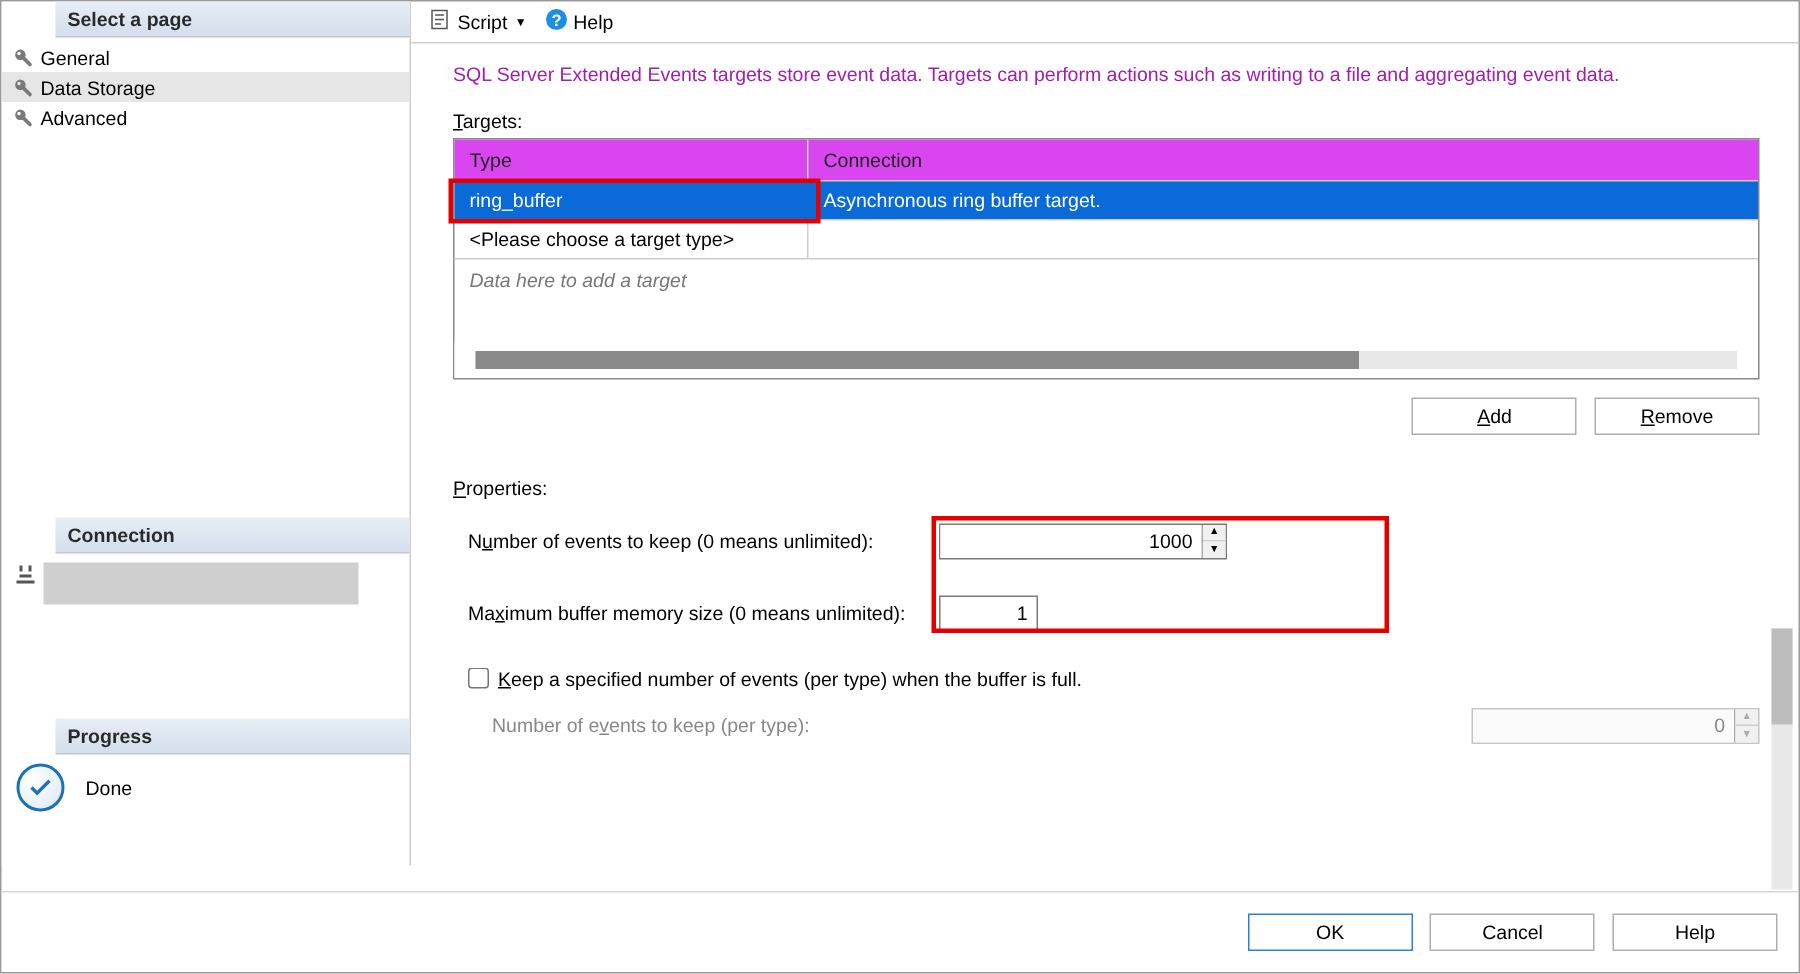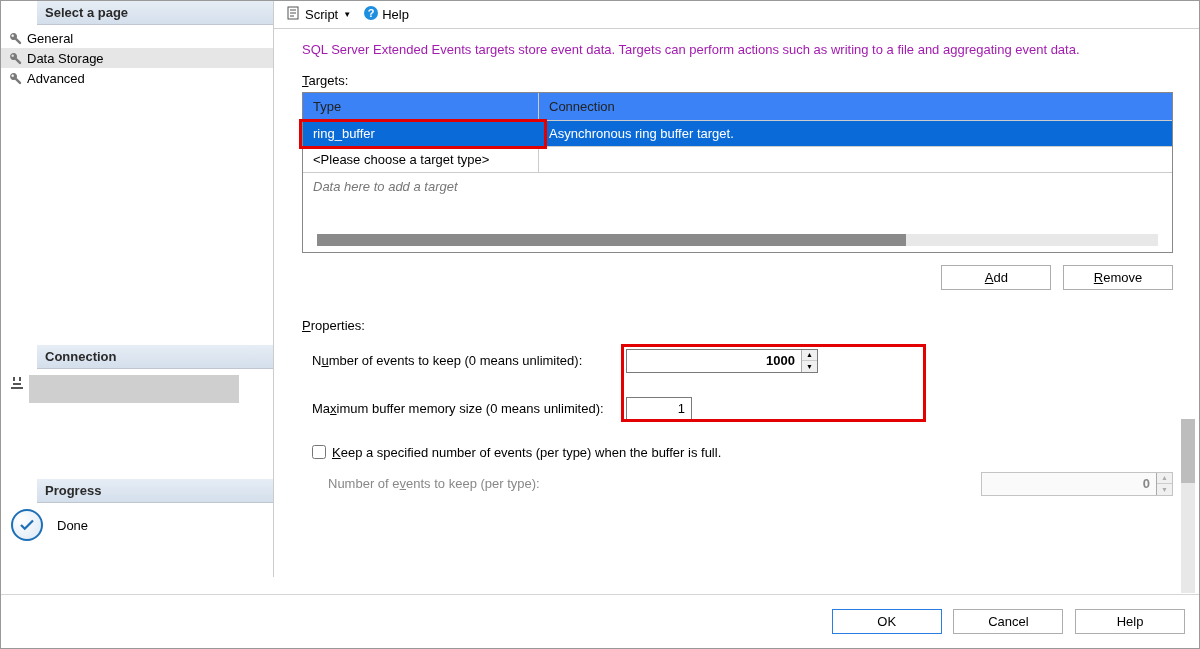--- a/index.html
+++ b/index.html
@@ -82,21 +82,21 @@
     position: relative;
   }
   .description { margin-bottom: 14px; line-height: 1.35; color: #a21caf; }
   .label-row { margin-bottom: 4px; }
 
   .targets-table {
     border: 1px solid #888;
     position: relative;
   }
   .tt-header {
-    display: flex; background: #3b82f6; border-bottom: 1px solid #ccc;
+    display: flex; background: #d946ef; border-bottom: 1px solid #ccc;
   }
   .tt-h-cell {
     padding: 6px 10px; color: #222;
   }
   .tt-h-type { width: 236px; border-right: 1px solid #ccc; }
   .tt-h-desc { flex: 1; }
   .tt-row { display: flex; }
   .tt-selected { background: #0a6bd8; color: #fff; }
   .tt-cell { padding: 5px 10px; }
   .tt-cell-type { width: 236px; }
@@ -147,21 +147,20 @@
 
   .spin-input {
     display: flex; align-items: center;
     border: 1px solid #7a7a7a; background: #fff;
     height: 24px;
   }
   .spin-field {
     border: none; text-align: right; padding: 0 6px;
     width: 174px; height: 22px; font-family: inherit; font-size: 13px;
     outline: none;
-    font-weight: bold;
   }
   .spin-btns {
     display: flex; flex-direction: column; width: 16px;
     border-left: 1px solid #aaa;
   }
   .spin-btn {
     height: 11px; font-size: 7px; line-height: 7px;
     text-align: center; background: #f0f0f0;
     border: none; padding: 0; cursor: default;
     display: flex; align-items: center; justify-content: center;

